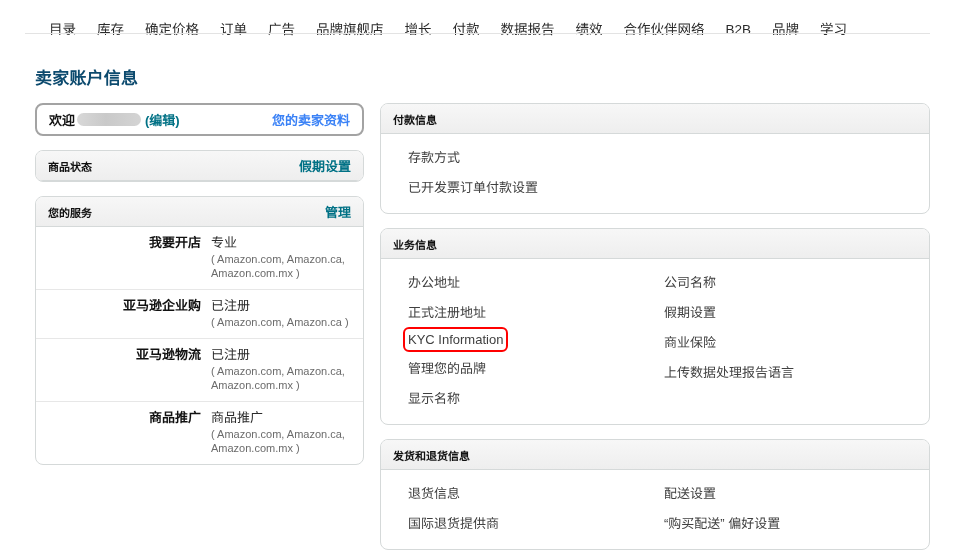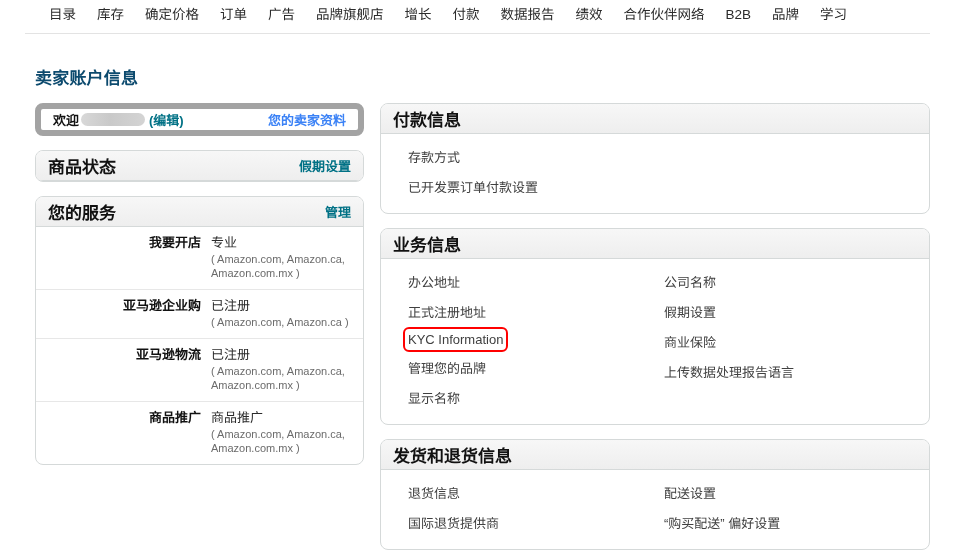--- a/index.html
+++ b/index.html
@@ -14,21 +14,21 @@
     overflow: hidden;
     font-family: "Liberation Sans", "DejaVu Sans", sans-serif;
     font-size: 13px;
     color: #111111;
     -webkit-font-smoothing: antialiased;
   }
 
   
   .topnav {
     position: absolute;
-    left: 0; top: 0;
+    left: 0; top: 15px;
     width: 955px;
     height: 31px;
     box-sizing: border-box;
   }
   .topnav-inner {
     display: flex;
     align-items: center;
     height: 30px;
     padding-left: 49px;
   }
@@ -83,36 +83,36 @@
     display: flex;
     align-items: center;
     justify-content: space-between;
     background: #f3f3f3;
     background: linear-gradient(to bottom, #f7f7f7 0%, #eeeeee 100%);
     border-bottom: 1px solid #d5d9d9;
     padding: 0 12px;
     height: 29px;
   }
   .panel-head-title {
-    font-size: 17px;
+    font-size: 11px;
     font-weight: bold;
     color: #111111;
   }
   .panel-head-link {
     font-size: 13px;
     font-weight: bold;
     color: #007185;
     text-decoration: none;
     cursor: pointer;
   }
   .panel-body { padding: 0; }
 
   
   .welcome-panel {
-    border: 6px solid #a3a3a3;
+    border: 2px solid #a3a3a3;
     border-radius: 8px;
     background: #ffffff;
     box-sizing: border-box;
     height: 33px;
     display: flex;
     align-items: center;
     justify-content: space-between;
     padding: 0 12px;
     margin-bottom: 14px;
   }

